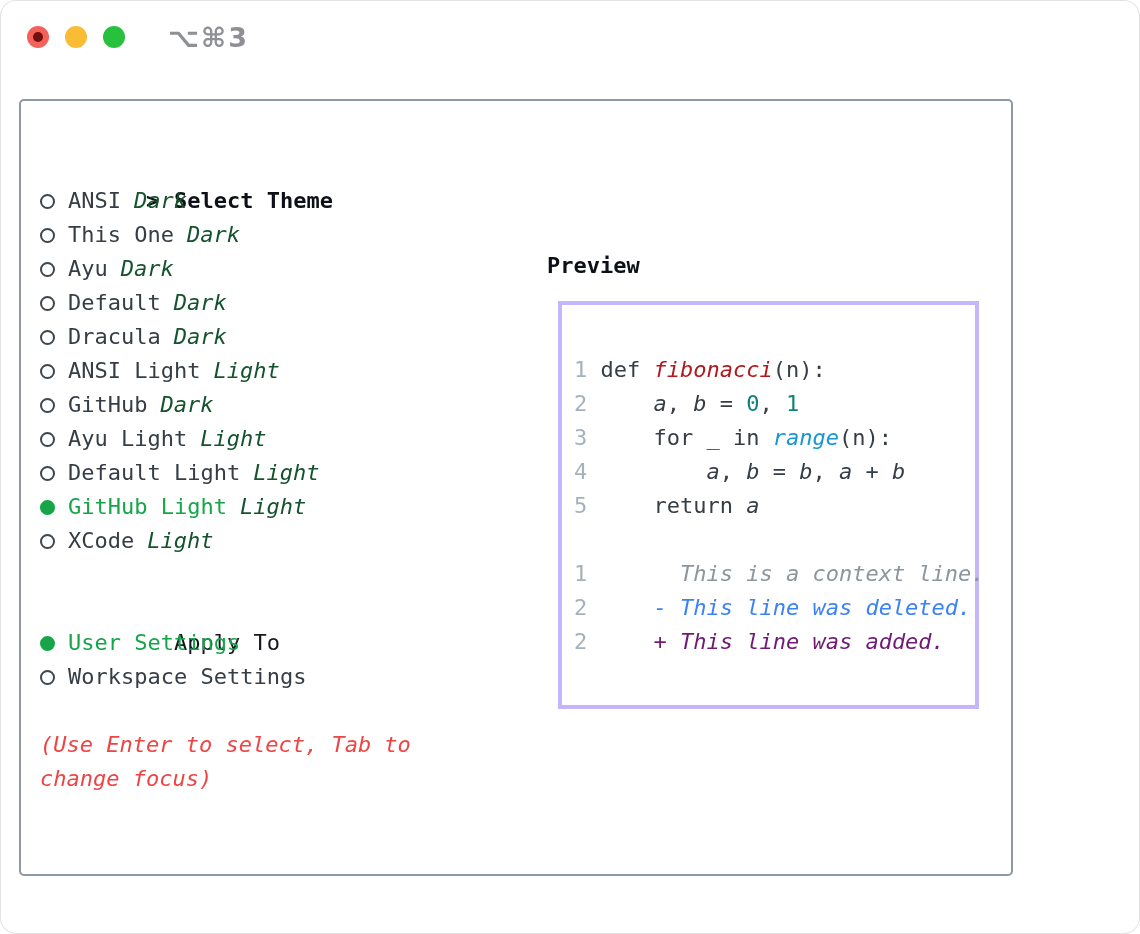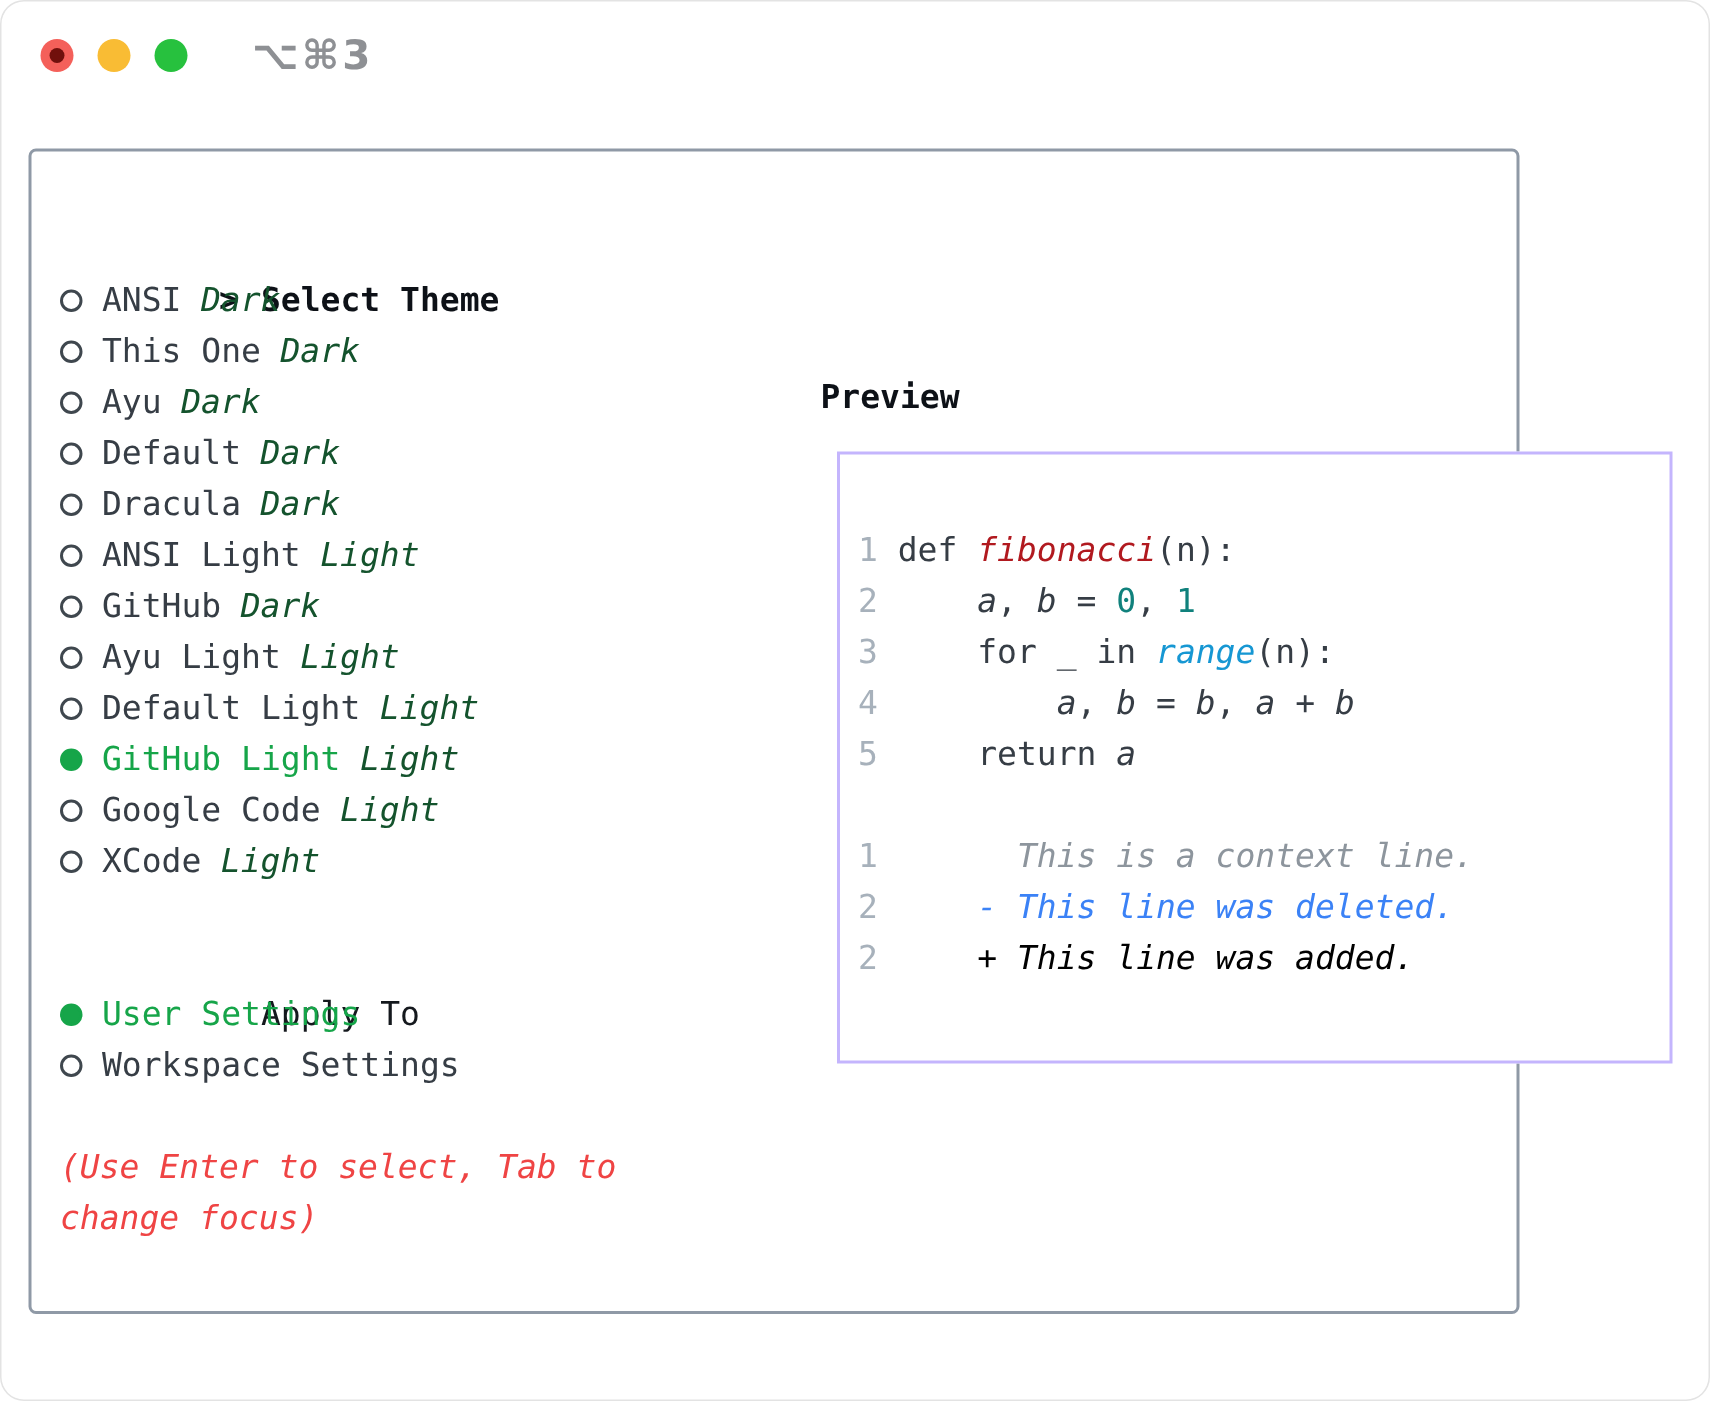--- a/index.html
+++ b/index.html
@@ -36,35 +36,35 @@
   .htext{font-weight:bold;color:#0d1117;}
   .htext2{color:#14181d;}
   .apply-hdr{margin-top:34px;}
   .optname.sel{color:#16a549;}
   .variant{color:#14532d;font-style:italic;margin-left:13px;}
   .hint{margin-top:34px;width:406px;color:#ef4444;font-style:italic;white-space:pre-wrap;}
   
   .right{position:absolute;left:526px;top:148px;}
   .preview-title{font-size:22px;line-height:34px;font-weight:bold;color:#0d1117;}
   .preview-box{
-    margin-left:11px;margin-top:18px;width:557px;height:408px;box-sizing:border-box;
-    border:2px solid #c4b5fd;background:#ffffff;
+    margin-left:11px;margin-top:18px;width:421px;height:408px;box-sizing:border-box;
+    border:4px solid #c4b5fd;background:#ffffff;
   }
   pre.code{margin:0;padding:48px 12px;font-family:inherit;font-size:22px;line-height:34px;}
   .codeline{height:34px;white-space:pre;}
   .diffblock{margin-top:34px;}
   .ln{display:inline-block;width:2ch;color:#a7b1bb;}
   .p{color:#363d45;}
   .fn{color:#b1191f;font-style:italic;}
   .bi{color:#1697d3;font-style:italic;}
   .nm{color:#10817c;}
   .v{color:#363d45;font-style:italic;}
   .ctx{color:#8d959d;font-style:italic;}
   .del{color:#3b82f6;font-style:italic;}
-  .add{color:#000000;font-style:italic;}
+  .add{color:#701a75;font-style:italic;}
 </style>
 </head>
 <body>
 
 <div class="screen">
 
   <div class="titlebar">
     <span class="tl tl-red"></span>
     <span class="tl tl-yellow"></span>
     <span class="tl tl-green"></span>
@@ -82,21 +82,20 @@
           <div class="row"><span class="mk"></span><span class="optname">ANSI</span><span class="variant">Dark</span></div>
           <div class="row"><span class="mk"></span><span class="optname">This One</span><span class="variant">Dark</span></div>
           <div class="row"><span class="mk"></span><span class="optname">Ayu</span><span class="variant">Dark</span></div>
           <div class="row"><span class="mk"></span><span class="optname">Default</span><span class="variant">Dark</span></div>
           <div class="row"><span class="mk"></span><span class="optname">Dracula</span><span class="variant">Dark</span></div>
           <div class="row"><span class="mk"></span><span class="optname">ANSI Light</span><span class="variant">Light</span></div>
           <div class="row"><span class="mk"></span><span class="optname">GitHub</span><span class="variant">Dark</span></div>
           <div class="row"><span class="mk"></span><span class="optname">Ayu Light</span><span class="variant">Light</span></div>
           <div class="row"><span class="mk"></span><span class="optname">Default Light</span><span class="variant">Light</span></div>
           <div class="row"><span class="mk sel"></span><span class="optname sel">GitHub Light</span><span class="variant">Light</span></div>
-          <div class="row"><span class="mk"></span><span class="optname">Google Code</span><span class="variant">Light</span></div>
           <div class="row"><span class="mk"></span><span class="optname">XCode</span><span class="variant">Light</span></div>
         </div>
 
       <div class="row apply-hdr">
         <span class="mkp"></span><span class="htext2">Apply To</span>
       </div>
 
       <div id="apply-items">
           <div class="row"><span class="mk sel"></span><span class="optname sel">User Settings</span></div>
           <div class="row"><span class="mk"></span><span class="optname">Workspace Settings</span></div>

